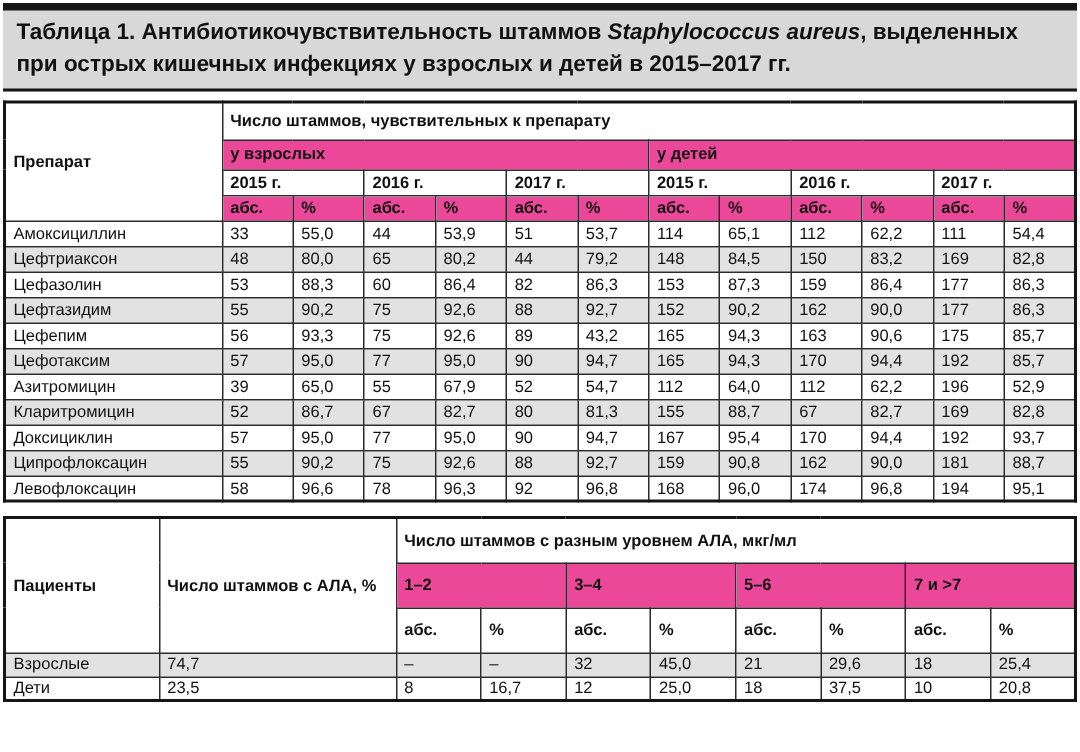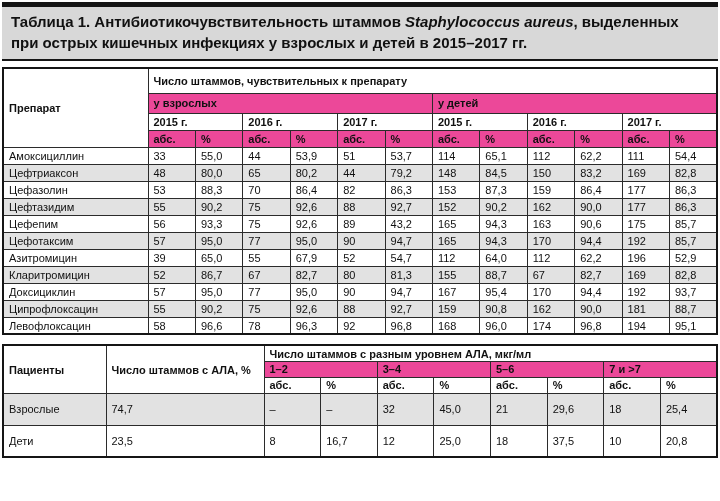--- a/index.html
+++ b/index.html
@@ -45,22 +45,22 @@
 
   tr.gray th { background: #ec4899; }
 
   #table1 { margin-bottom: 9px; }
   #table1 thead tr.h-row1 th { height: 25px; }
   #table1 thead tr.h-row2 th { height: 20px; }
   #table1 thead tr.h-row3 th { height: 17px; }
   #table1 thead tr.h-row4 th { height: 17px; }
   #table1 tbody tr:nth-child(even) { background: #e2e2e2; }
 
-  #table2 thead th { height: 16px; }
-  #table2 tbody td { height: 32px; }
+  #table2 thead th { height: 30px; }
+  #table2 tbody td { height: 16px; }
   #table2 tbody tr:nth-child(odd) { background: #e2e2e2; }
 
   section.tbl { display: block; }
 </style>
 </head>
 <body>
 
 <div class="page">
 
   <section class="tbl">
@@ -144,21 +144,21 @@
           <td>84,5</td>
           <td>150</td>
           <td>83,2</td>
           <td>169</td>
           <td>82,8</td>
         </tr>
           <tr>
           <td>Цефазолин</td>
           <td>53</td>
           <td>88,3</td>
-          <td>70</td>
+          <td>60</td>
           <td>86,4</td>
           <td>82</td>
           <td>86,3</td>
           <td>153</td>
           <td>87,3</td>
           <td>159</td>
           <td>86,4</td>
           <td>177</td>
           <td>86,3</td>
         </tr>

